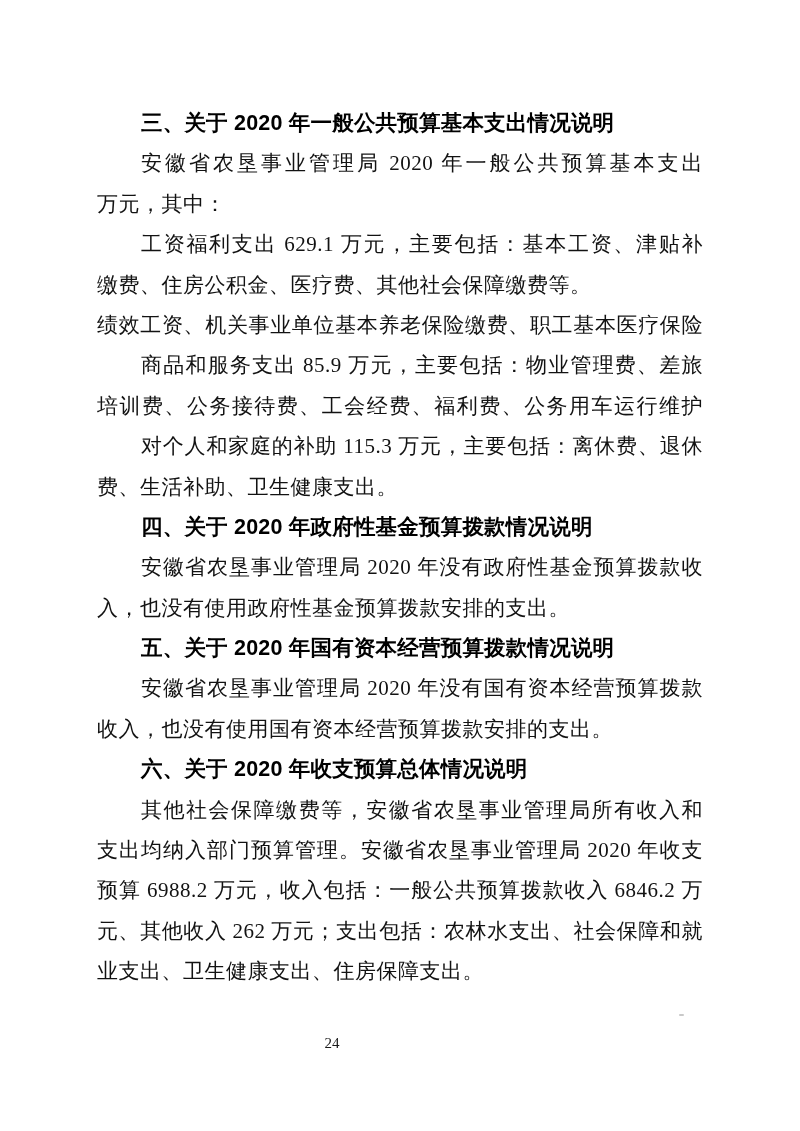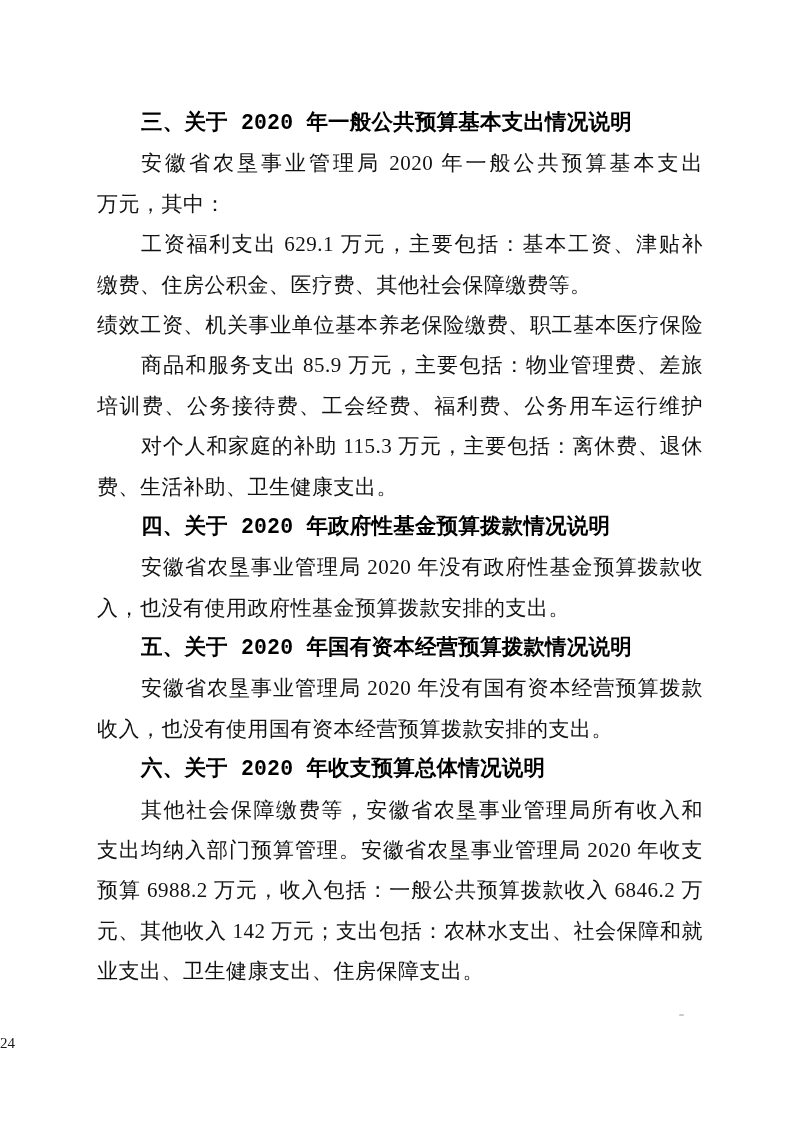--- a/index.html
+++ b/index.html
@@ -25,34 +25,34 @@
     letter-spacing: 0.5px;
     overflow: hidden;
   }
   .full {
     text-align: justify;
     text-align-last: justify;
   }
   .indent { text-indent: 44px; }
   .heading {
     font-weight: 700;
-    font-family: Liberation Mono, monospace;
+    font-family: Liberation Sans, sans-serif;
     font-size: 21.5px;
     letter-spacing: 0.2px;
     text-indent: 44px;
     color: #000000;
   }
   .pagenum {
     position: absolute;
     top: 1032px;
     left: 0;
     width: 664px;
     height: 22px;
     line-height: 22px;
-    text-align: left;
+    text-align: center;
     font-size: 15px;
     color: #1a1a1a;
   }
   .scan-speck {
     position: absolute;
     left: 679px;
     top: 1014px;
     width: 5px;
     height: 2px;
     background: #c9c9c9;
@@ -77,18 +77,18 @@
     <div class="line heading">四、关于 2020 年政府性基金预算拨款情况说明</div>
     <div class="line full indent">安徽省农垦事业管理局 2020 年没有政府性基金预算拨款收</div>
     <div class="line">入，也没有使用政府性基金预算拨款安排的支出。</div>
     <div class="line heading">五、关于 2020 年国有资本经营预算拨款情况说明</div>
     <div class="line full indent">安徽省农垦事业管理局 2020 年没有国有资本经营预算拨款</div>
     <div class="line">收入，也没有使用国有资本经营预算拨款安排的支出。</div>
     <div class="line heading">六、关于 2020 年收支预算总体情况说明</div>
     <div class="line full indent">其他社会保障缴费等，安徽省农垦事业管理局所有收入和</div>
     <div class="line full">支出均纳入部门预算管理。安徽省农垦事业管理局 2020 年收支总</div>
     <div class="line full">预算 6988.2 万元，收入包括：一般公共预算拨款收入 6846.2 万</div>
-    <div class="line full">元、其他收入 142 万元；支出包括：农林水支出、社会保障和就</div>
+    <div class="line full">元、其他收入 262 万元；支出包括：农林水支出、社会保障和就</div>
     <div class="line">业支出、卫生健康支出、住房保障支出。</div>
   </div>
   <div class="pagenum">24</div>
   <div class="scan-speck"></div>
 </div>
 
 </body></html>

